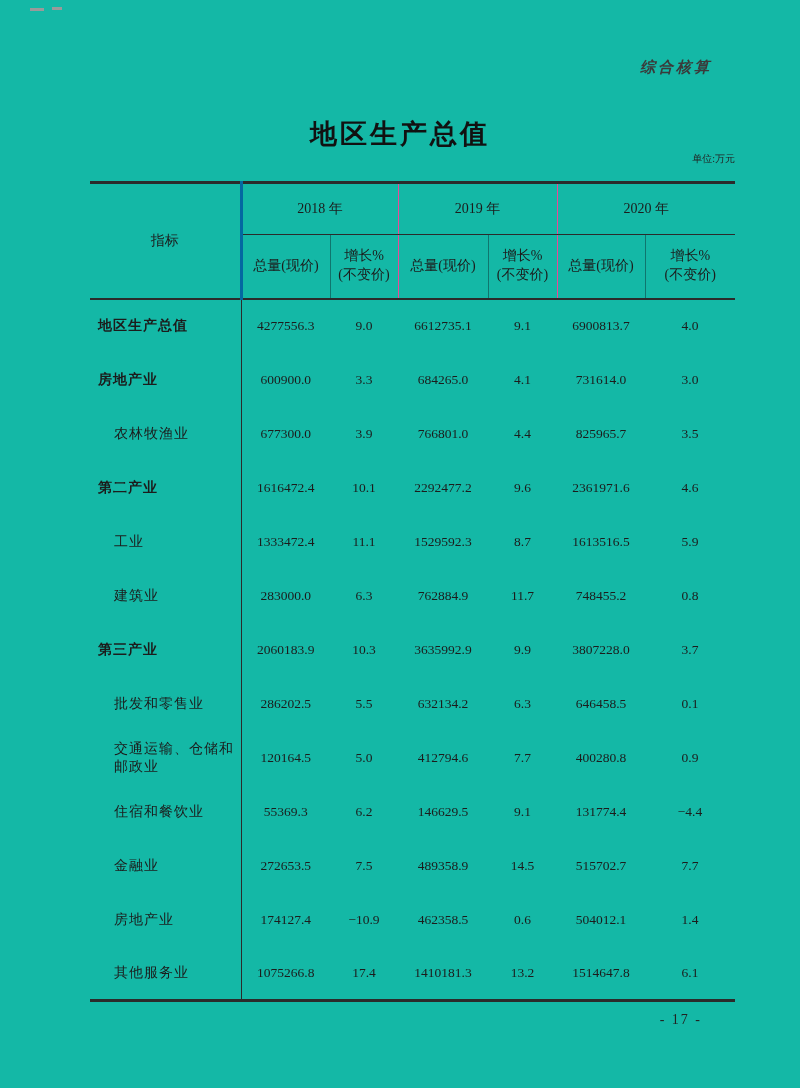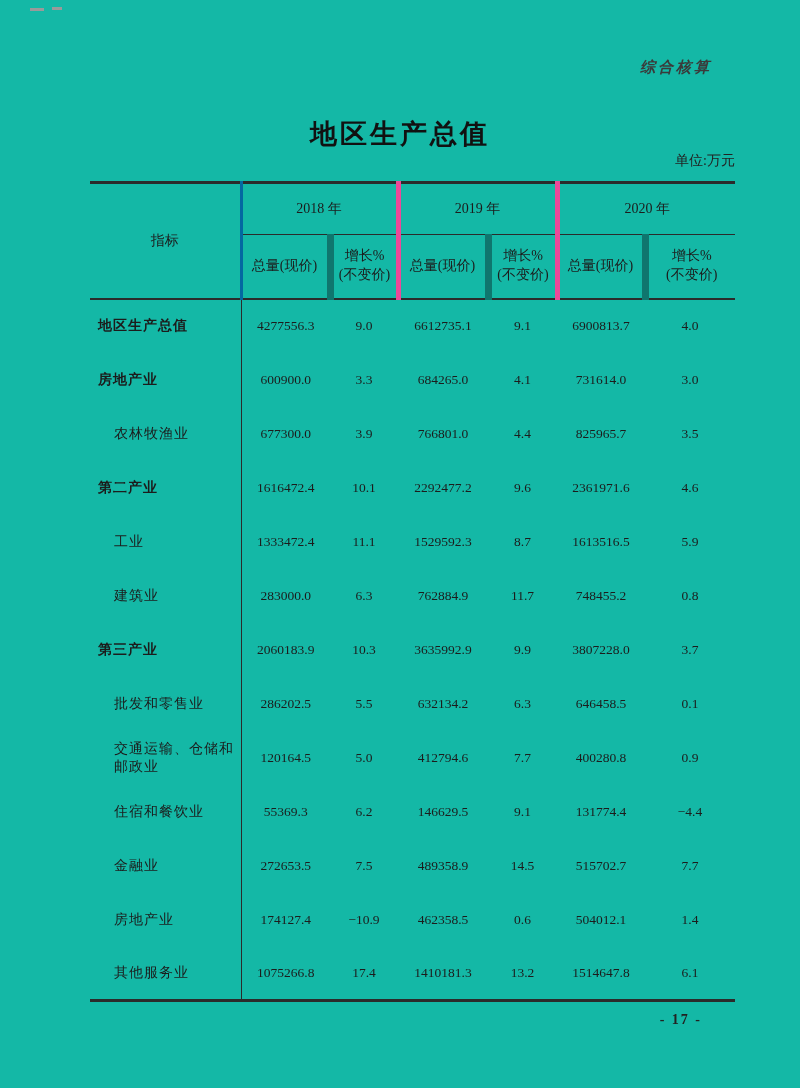--- a/index.html
+++ b/index.html
@@ -38,21 +38,21 @@
     text-align: center;
     font-size: 27px;
     font-weight: bold;
     letter-spacing: 3px;
     color: #111;
   }
   .unit-note {
     position: absolute;
     top: 152px;
     right: 65px;
-    font-size: 14px;
+    font-size: 10px;
     color: #222;
   }
 
   .gdp-table {
     position: absolute;
     left: 90px;
     top: 181px;
     width: 645px;
     border-collapse: collapse;
     table-layout: fixed;
@@ -67,22 +67,22 @@
     text-align: center;
     vertical-align: middle;
     font-size: 14px;
   }
   .gdp-table th.indicator-head {
     border-right: 3px solid #0369a1;
   }
   .gdp-table th.year-head {
     border-bottom: 1px solid #2b2b2b;
   }
-  .gdp-table th.group-start { border-left: 5px solid #ec4899; font-family: Liberation Serif, serif; }
-  .gdp-table th.growth-head { border-left: 7px solid #0f766e; }
+  .gdp-table th.group-start { border-left: 1px solid #ec4899; font-family: Liberation Serif, serif; }
+  .gdp-table th.growth-head { border-left: 1px solid #0f766e; }
   .gdp-table thead { border-bottom: 2px solid #2b2b2b; }
   .gdp-table td {
     height: 54px;
     vertical-align: middle;
     text-align: center;
     font-size: 13.5px;
   }
   .gdp-table td.indicator {
     text-align: left;
     border-right: 1px solid #2b2b2b;
@@ -92,21 +92,21 @@
   .gdp-table td.indicator.level-0 { padding-left: 8px; }
   .gdp-table td.indicator.level-1 { padding-left: 24px; }
   .gdp-table td.indicator.bold { font-weight: bold; }
   .growth-head .line { display: block; line-height: 1.35; }
 
   .page-number {
     position: absolute;
     top: 1012px;
     right: 98px;
     font-size: 14px;
-    font-weight: bold;
+    font-weight: normal;
     letter-spacing: 2px;
     color: #222;
   }
 </style>
 </head>
 <body>
 
 <div class="page">
 
   <span class="scan-mark m1"></span>

